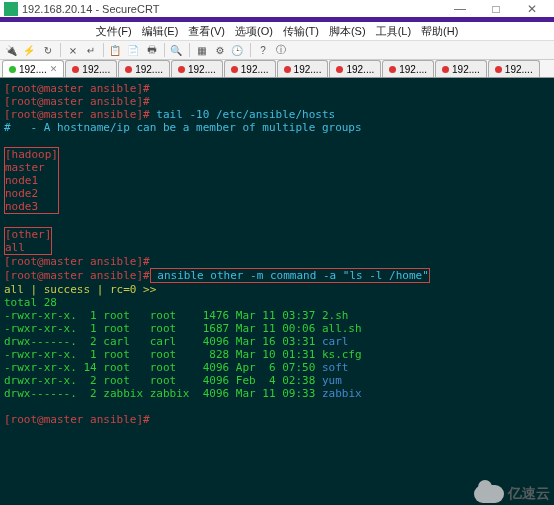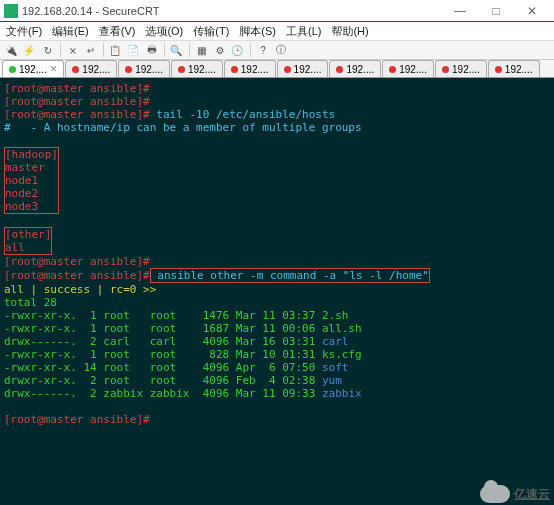--- a/index.html
+++ b/index.html
@@ -1,21 +1,21 @@
 <!DOCTYPE html>
 <html><head>
 <meta charset="utf-8">
 <style>
 * { margin: 0; padding: 0; box-sizing: border-box; }
 body { font-family: "Microsoft YaHei", sans-serif; font-size: 12px; background: #f0f0f0; width: 554px; height: 505px; position: relative; overflow: hidden; }
-.titlebar { height: 22px; background: #fff; display: flex; align-items: center; padding: 0 4px; border-bottom: 1px solid #4c1d95; }
+.titlebar { height: 22px; background: #fff; display: flex; align-items: center; padding: 0 4px; border-bottom: 5px solid #4c1d95; }
 .titlebar .icon-app { width: 14px; height: 14px; background: #2a6; margin-right: 4px; display: inline-block; }
 .titlebar .title { flex: 1; color: #444; font-size: 11px; }
 .titlebar .winbtn { width: 36px; height: 20px; text-align: center; line-height: 20px; color: #666; cursor: pointer; }
-.menubar { height: 18px; background: #fff; display: flex; align-items: center; padding: 0 6px; gap: 10px; font-size: 11px; color: #222; }
+.menubar { height: 18px; background: #fff; display: flex; align-items: center; padding: 0 6px; gap: 10px; font-size: 11px; color: #222; justify-content: center; }
 .menubar span { cursor: pointer; }
 .toolbar { height: 20px; background: #f5f5f5; display: flex; align-items: center; padding: 0 4px; gap: 2px; border-top: 1px solid #ddd; border-bottom: 1px solid #ccc; }
 .toolbar .tbtn { width: 16px; height: 16px; display: inline-flex; align-items: center; justify-content: center; font-size: 10px; cursor: pointer; color: #555; }
 .toolbar .sep { width: 1px; height: 14px; background: #ccc; margin: 0 2px; }
 .tabbar { height: 18px; background: #f5f5f5; display: flex; align-items: flex-end; padding: 0 2px; border-bottom: 1px solid #999; overflow: hidden; }
 .tab { height: 17px; padding: 0 6px; display: flex; align-items: center; gap: 3px; border: 1px solid #aaa; border-bottom: none; border-radius: 3px 3px 0 0; background: #eee; font-size: 10px; cursor: pointer; margin-right: 1px; white-space: nowrap; }
 .tab.active { background: #fff; }
 .tab .dot { width: 7px; height: 7px; border-radius: 50%; }
 .tab .dot.green { background: #3b3; }
 .tab .dot.red { background: #d33; }
@@ -26,21 +26,21 @@
 .t-green { color: #3c3; }
 .t-yellow { color: #cc4; }
 .t-blue { color: #48c; }
 .t-red { color: #c44; }
 .box-red { border: 1px solid #c44; display: inline-block; }
 .statusbar { height: 18px; background: #f0f0f0; border-top: 7px solid #14b8a6; display: flex; align-items: center; font-size: 14px; color: #333; padding: 0 4px; }
 .statusbar .sf { padding: 0 8px; border-right: 1px solid #ccc; }
 .watermark { position: absolute; right: 4px; bottom: 2px; display: flex; align-items: center; gap: 4px; opacity: 0.85; }
 .watermark .cloud { width: 30px; height: 18px; background: #ccc; border-radius: 10px; position: relative; }
 .watermark .cloud:before { content:""; position:absolute; width:14px; height:14px; background:#ccc; border-radius:50%; top:-5px; left:4px; }
-.watermark .txt { font-size: 12px; color: #666; font-weight: bold; text-decoration: underline; }
+.watermark .txt { font-size: 14px; color: #666; font-weight: bold; }
 </style>
 </head>
 <body>
 
 <div class="titlebar">
   <span class="icon-app"></span>
   <span class="title">192.168.20.14 - SecureCRT</span>
   <span class="winbtn">—</span>
   <span class="winbtn">□</span>
   <span class="winbtn">✕</span>

